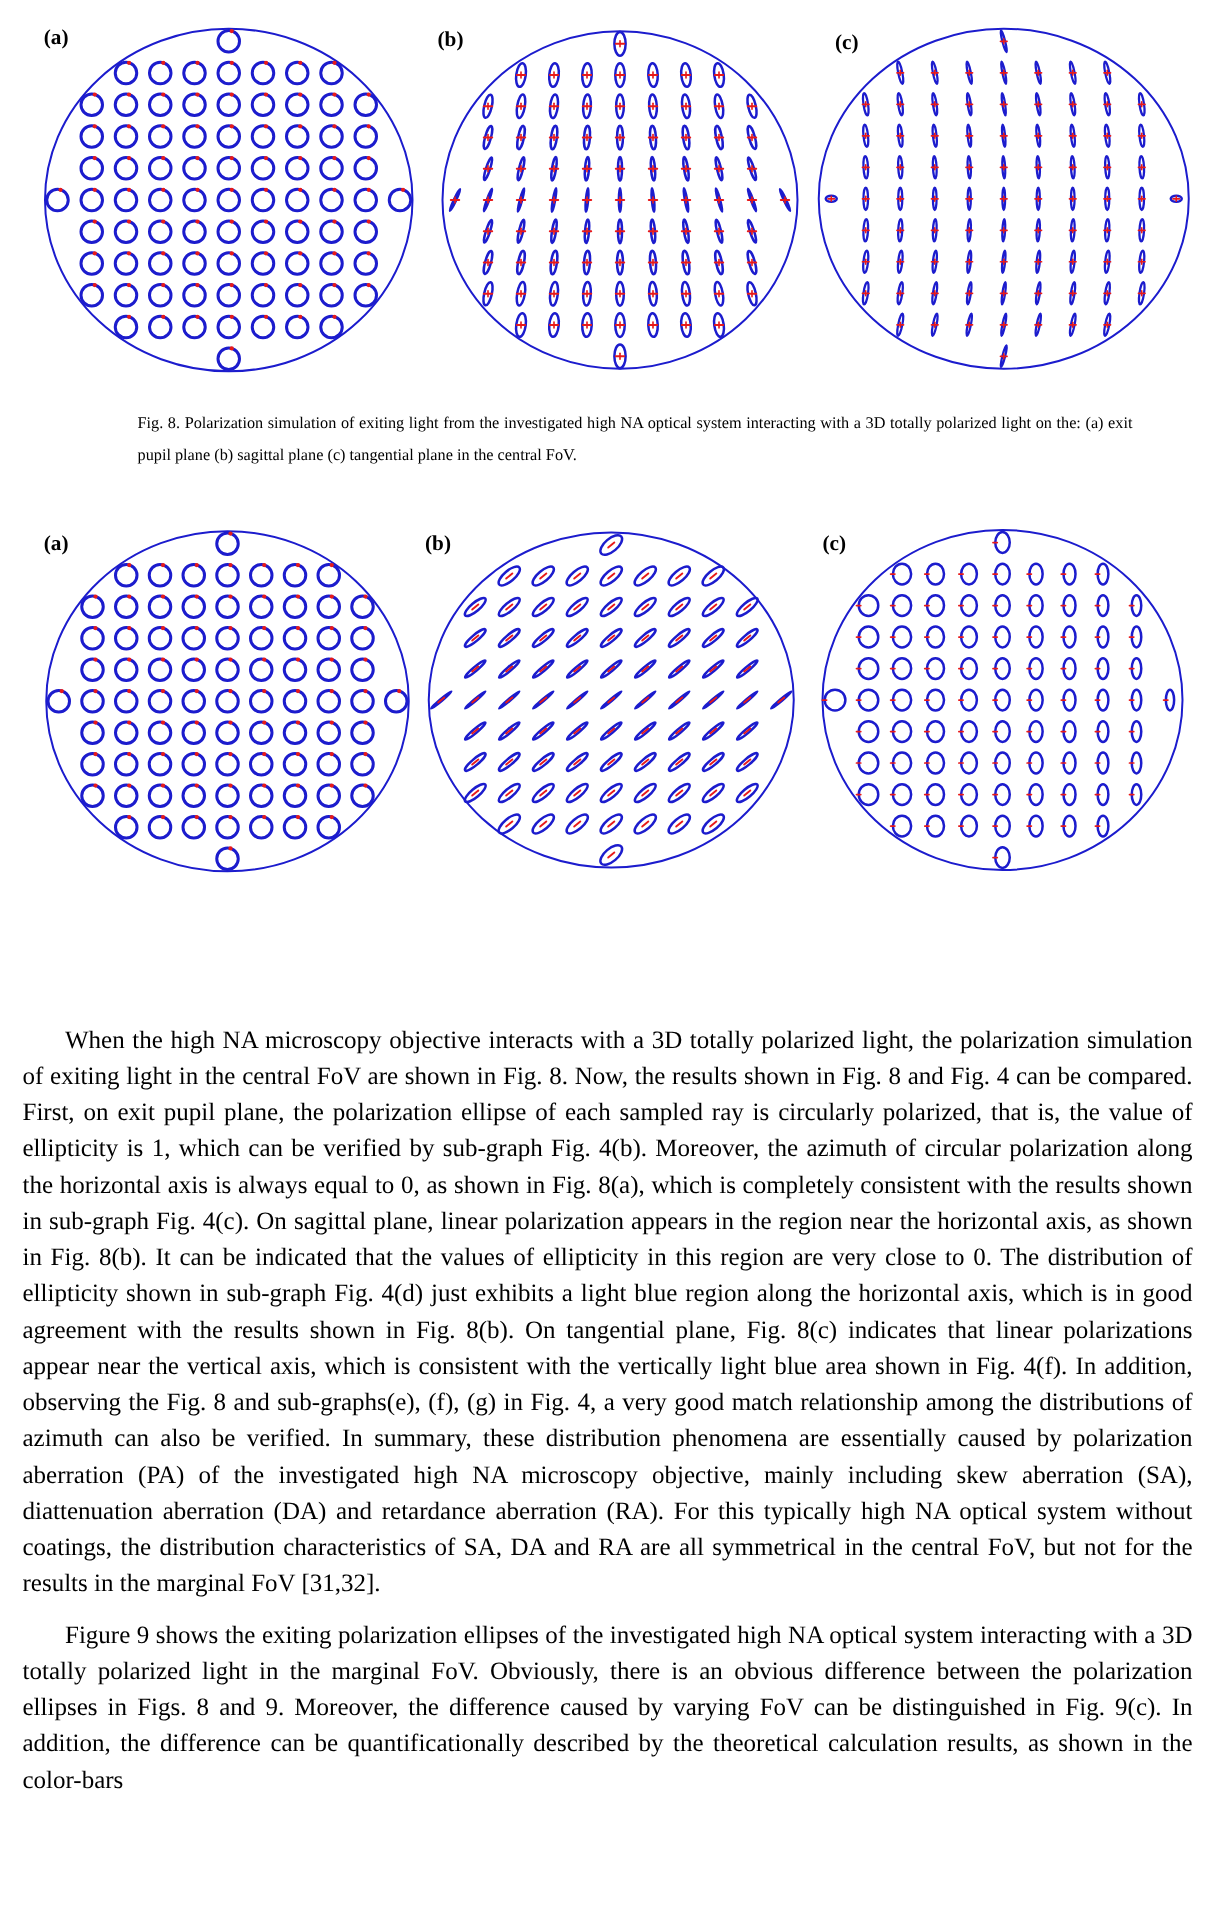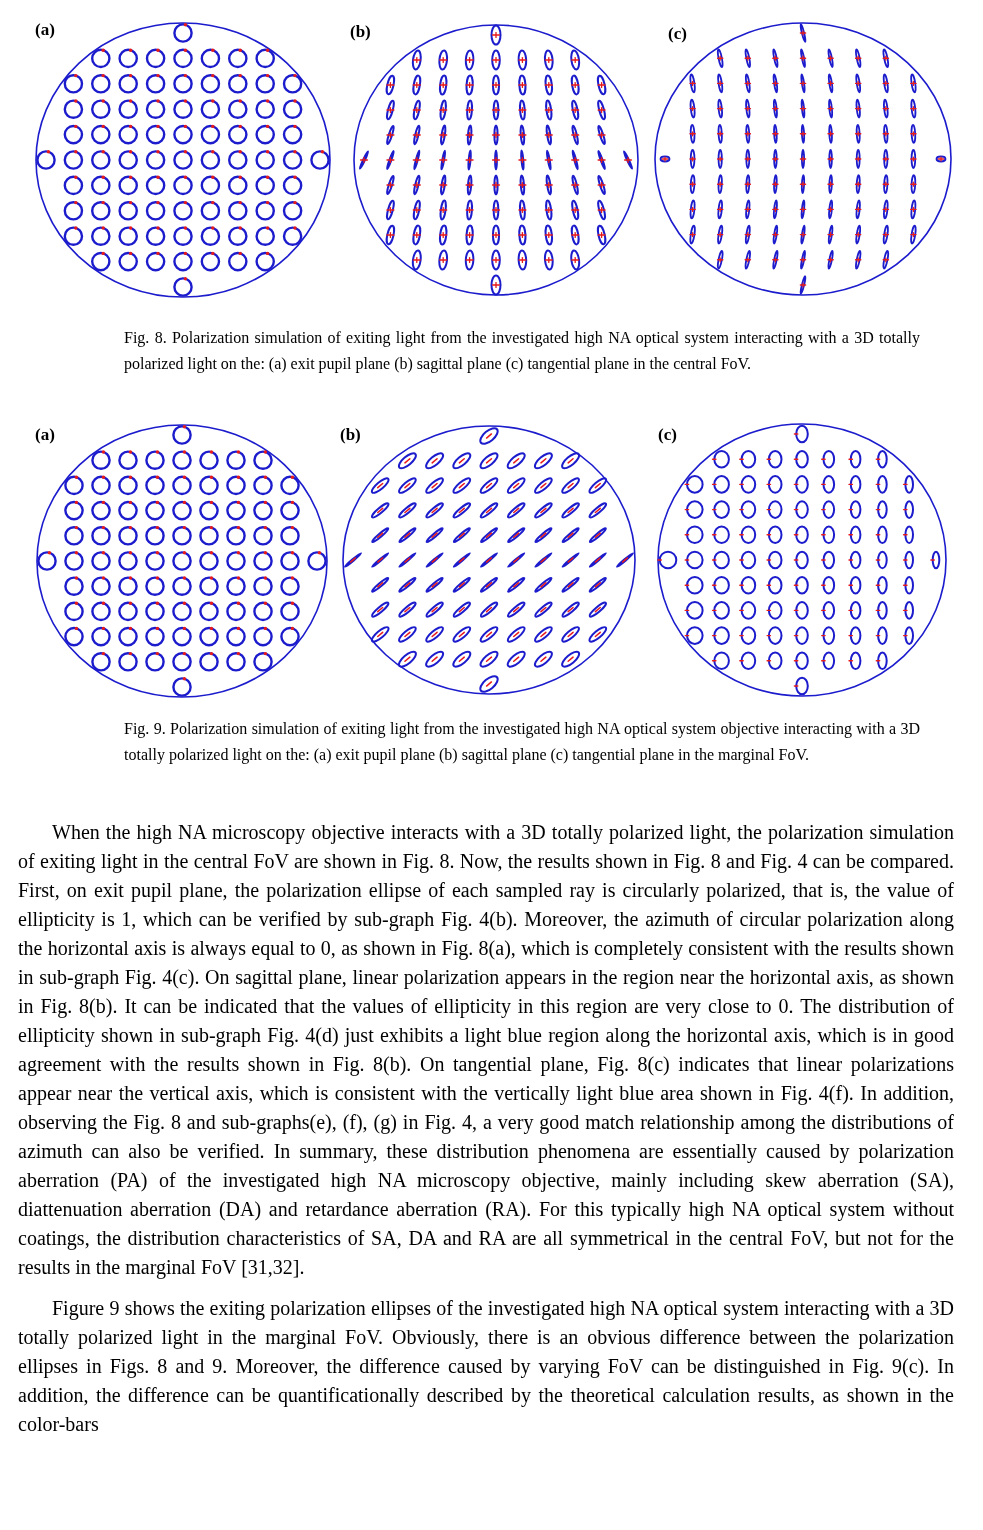--- a/index.html
+++ b/index.html
@@ -15,24 +15,23 @@
   .panel-label{
     position:absolute;
     font-weight:bold;
     font-size:17px;
     font-family:"Liberation Serif","DejaVu Serif",serif;
   }
   .caption{
     position:absolute;
     left:110px;
     width:796px;
-    font-size:16px;
+    font-size:13px;
     line-height:25.5px;
     text-align:justify;
-    margin-left:14px;
   }
   #body-text{
     position:absolute;
     left:6px;
     top:806px;
     width:960px;
   }
   #body-text p{
     margin:12px;
     font-size:20px;
@@ -1685,20 +1684,19 @@
       <ellipse cx="186.8" cy="240.8" rx="5.300000000000001" ry="8.3" fill="none" stroke="#1c1ccd" stroke-width="2"></ellipse>
       <line x1="179.7" y1="240.8" x2="183.1" y2="240.8" stroke="#e81a1a" stroke-width="1.4" stroke-linecap="round"></line>
       <ellipse cx="213.6" cy="240.8" rx="4.800000000000001" ry="8.3" fill="none" stroke="#1c1ccd" stroke-width="2"></ellipse>
       <line x1="206.99999999999997" y1="240.8" x2="210.39999999999998" y2="240.8" stroke="#e81a1a" stroke-width="1.4" stroke-linecap="round"></line>
       <ellipse cx="240.4" cy="240.8" rx="4.300000000000001" ry="8.3" fill="none" stroke="#1c1ccd" stroke-width="2"></ellipse>
       <line x1="234.29999999999998" y1="240.8" x2="237.7" y2="240.8" stroke="#e81a1a" stroke-width="1.4" stroke-linecap="round"></line>
       <ellipse cx="160" cy="266" rx="5.800000000000001" ry="8.3" fill="none" stroke="#1c1ccd" stroke-width="2"></ellipse>
       <line x1="152.39999999999998" y1="266" x2="155.79999999999998" y2="266" stroke="#e81a1a" stroke-width="1.4" stroke-linecap="round"></line>
     </svg>
 
-  <div class="caption" style="top:716px;">Fig. 9. Polarization simulation of exiting light from the investigated high NA optical system objective interacting with a 3D totally polarized light on the: (a) exit pupil plane (b) sagittal plane (c) tangential plane in the marginal FoV.</div>
 
   <div id="body-text">
     <p>When the high NA microscopy objective interacts with a 3D totally polarized light, the polarization simulation of exiting light in the central FoV are shown in Fig. 8. Now, the results shown in Fig. 8 and Fig. 4 can be compared. First, on exit pupil plane, the polarization ellipse of each sampled ray is circularly polarized, that is, the value of ellipticity is 1, which can be verified by sub-graph Fig. 4(b). Moreover, the azimuth of circular polarization along the horizontal axis is always equal to 0, as shown in Fig. 8(a), which is completely consistent with the results shown in sub-graph Fig. 4(c). On sagittal plane, linear polarization appears in the region near the horizontal axis, as shown in Fig. 8(b). It can be indicated that the values of ellipticity in this region are very close to 0. The distribution of ellipticity shown in sub-graph Fig. 4(d) just exhibits a light blue region along the horizontal axis, which is in good agreement with the results shown in Fig. 8(b). On tangential plane, Fig. 8(c) indicates that linear polarizations appear near the vertical axis, which is consistent with the vertically light blue area shown in Fig. 4(f). In addition, observing the Fig. 8 and sub-graphs(e), (f), (g) in Fig. 4, a very good match relationship among the distributions of azimuth can also be verified. In summary, these distribution phenomena are essentially caused by polarization aberration (PA) of the investigated high NA microscopy objective, mainly including skew aberration (SA), diattenuation aberration (DA) and retardance aberration (RA). For this typically high NA optical system without coatings, the distribution characteristics of SA, DA and RA are all symmetrical in the central FoV, but not for the results in the marginal FoV [31,32].</p>
     <p>Figure 9 shows the exiting polarization ellipses of the investigated high NA optical system interacting with a 3D totally polarized light in the marginal FoV. Obviously, there is an obvious difference between the polarization ellipses in Figs. 8 and 9. Moreover, the difference caused by varying FoV can be distinguished in Fig. 9(c). In addition, the difference can be quantificationally described by the theoretical calculation results, as shown in the color-bars</p>
   </div>
 
 </div>
 
 </body></html>

